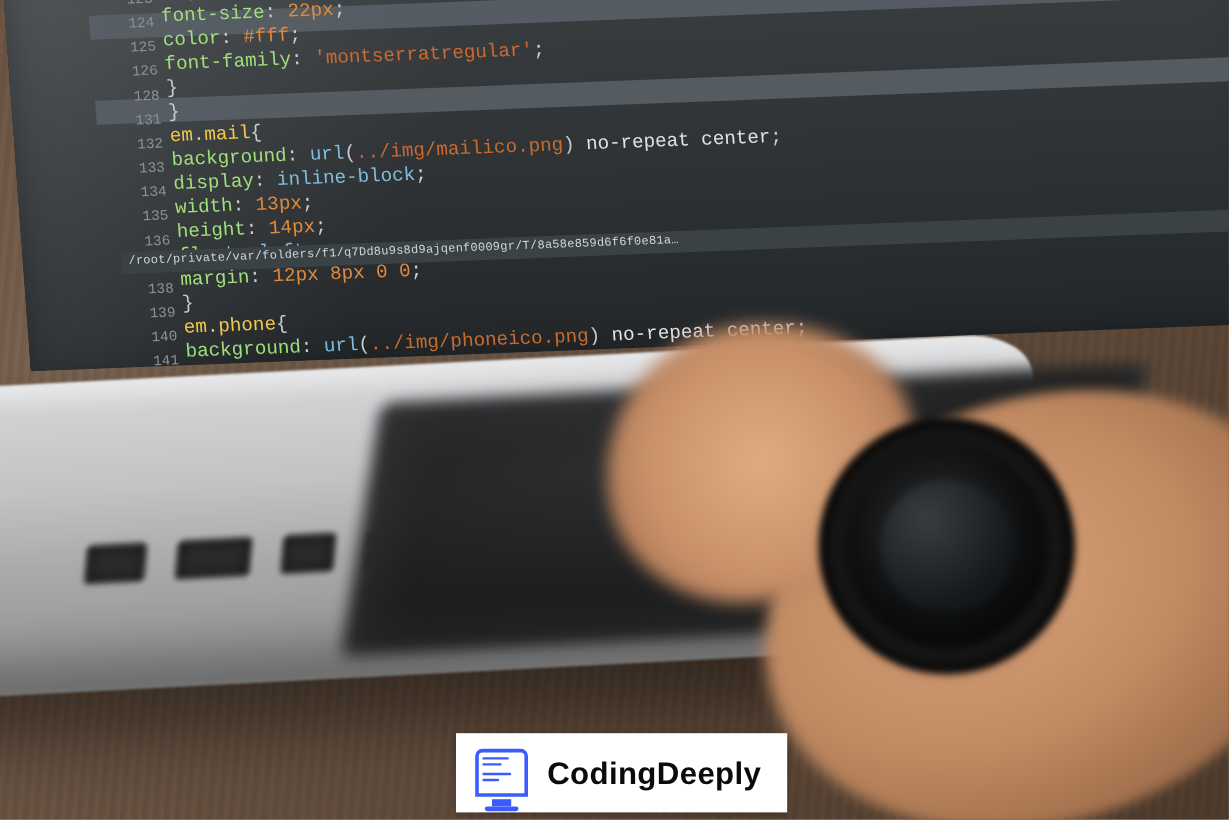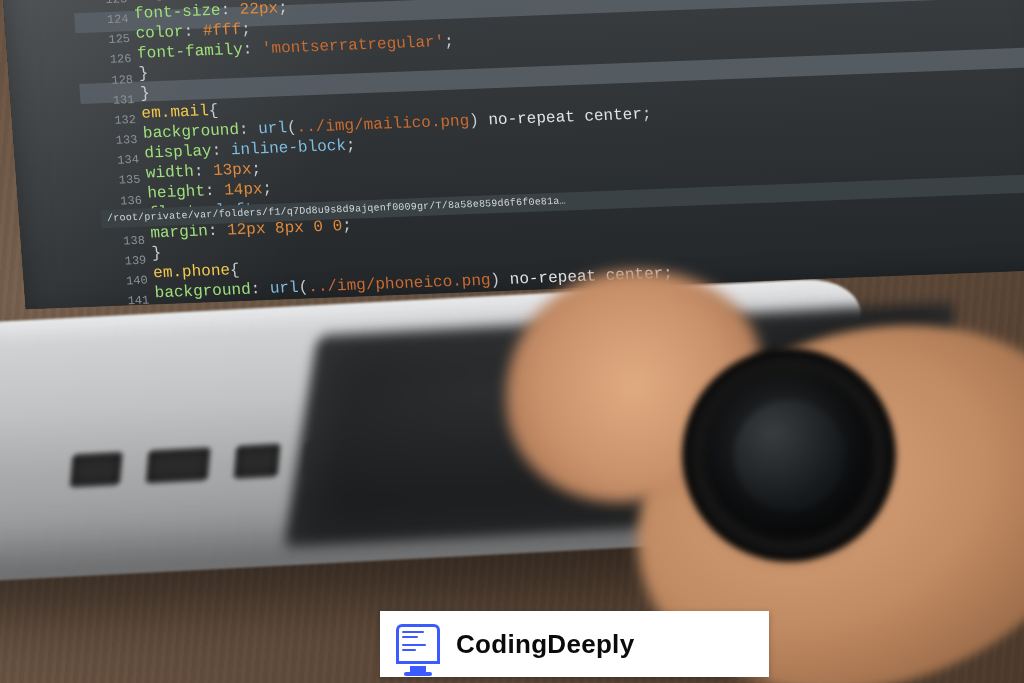--- a/index.html
+++ b/index.html
@@ -31,21 +31,21 @@
   .hl-line { position:absolute; left:70px; right:0; height:20px; background: rgba(90,98,104,.85); }
   .hl1{top:56px} .hl2{top:127px}
 
   
   .statusbar { position:absolute; left:82px; right:0; top:254px; height:18px; background:#3b4246; color:#cfd6da; font-size:10px; line-height:18px; padding-left:6px; letter-spacing:.2px; overflow:hidden; white-space:nowrap; }
 
   
   .sel{color:#f2c94c} .prop{color:#9fe07b} .num{color:#e08a3c} .kw{color:#7fbde0} .str{color:#c96b31} .punct{color:#c6ccd1} .plain{color:#dfe3e6}
 
   
-  .watermark { position:absolute; left:380px; bottom:6px; width:389px; height:66px; background:#ffffff; display:flex; align-items:center; gap:16px; padding:8px 16px; box-shadow:0 2px 6px rgba(0,0,0,.25); }
+  .watermark { position:absolute; left:380px; bottom:6px; width:276px; height:66px; background:#ffffff; display:flex; align-items:center; gap:16px; padding:8px 16px; box-shadow:0 2px 6px rgba(0,0,0,.25); }
   .wm-icon { width:44px; height:40px; position:relative; }
   .wm-icon .mon{position:absolute;inset:0;border:3px solid #3b5bff;border-radius:6px 6px 0 0;}
   .wm-icon .stand{position:absolute;left:50%;bottom:-8px;width:16px;height:6px;background:#3b5bff;transform:translateX(-50%);} 
   .wm-icon .stand::after{content:"";position:absolute;left:-6px;bottom:-4px;width:28px;height:4px;background:#3b5bff;border-radius:2px;}
   .wm-icon .ln{position:absolute;left:6px;height:2px;background:#3b5bff;border-radius:1px;}
   .wm-icon .l1{top:7px;width:22px}.wm-icon .l2{top:12px;width:16px}.wm-icon .l3{top:20px;width:24px}.wm-icon .l4{top:25px;width:14px}
   .wm-text { font-family: Arial, Helvetica, sans-serif; font-weight:900; font-size:26px; color:#0b0b0b; letter-spacing:.3px; }
 
   .codeblock { position:absolute; left:130px; top:30px; }
   .codeblock .row{height:20px;}

